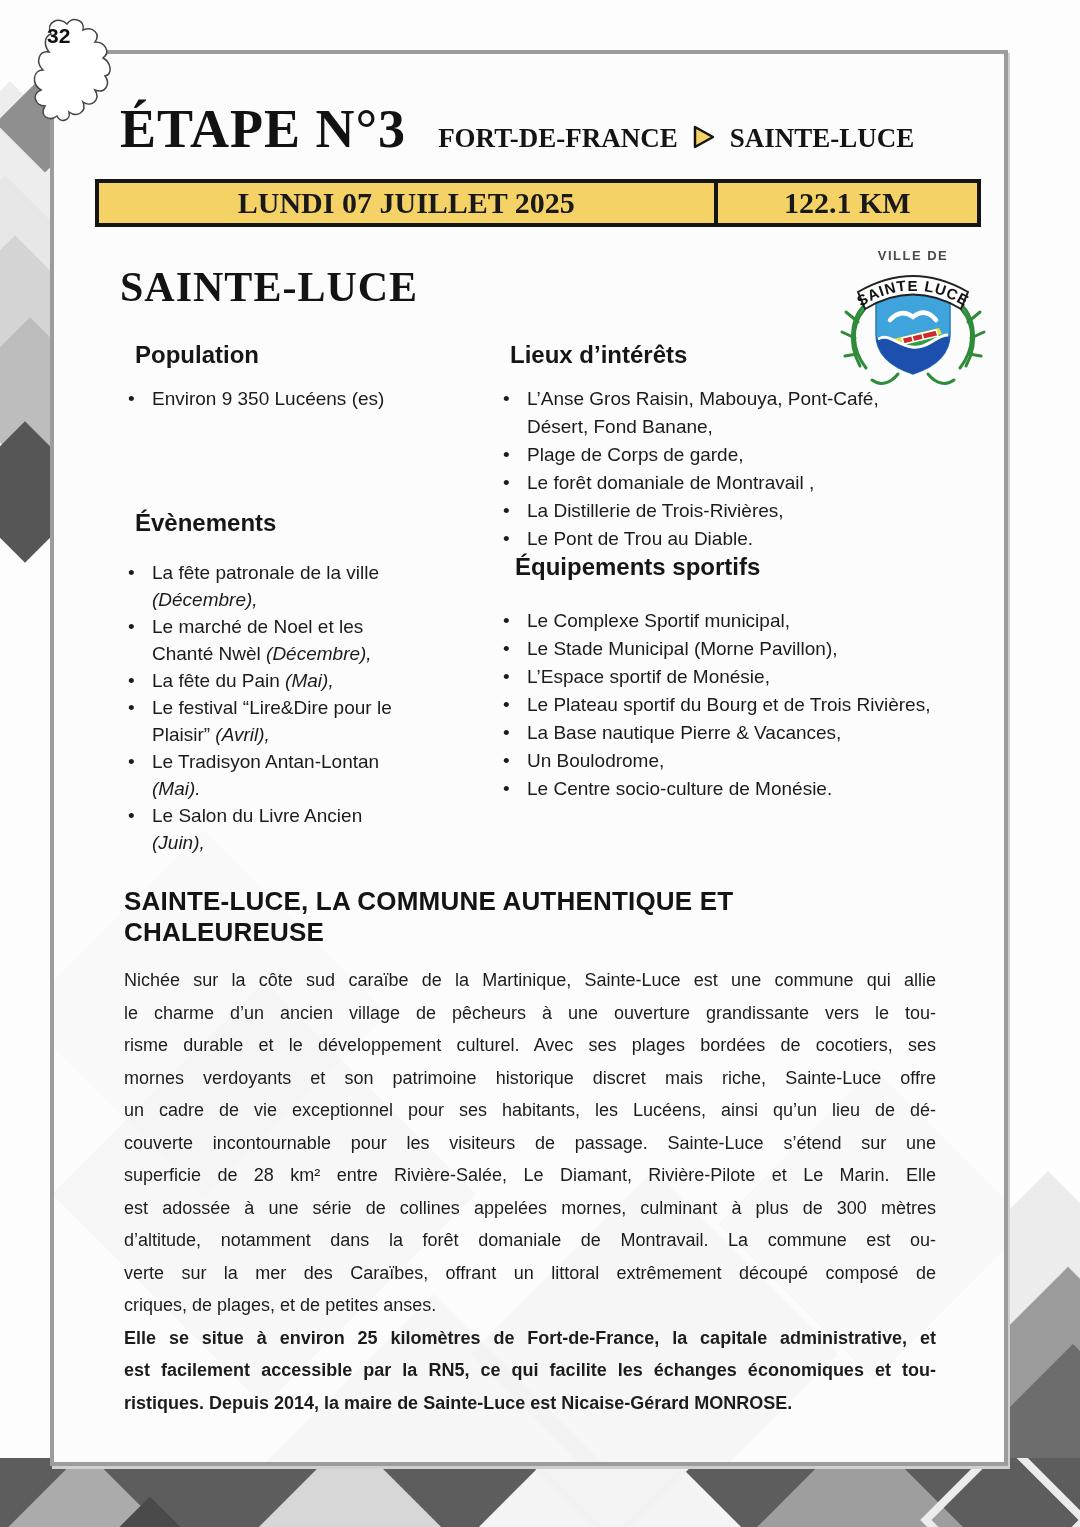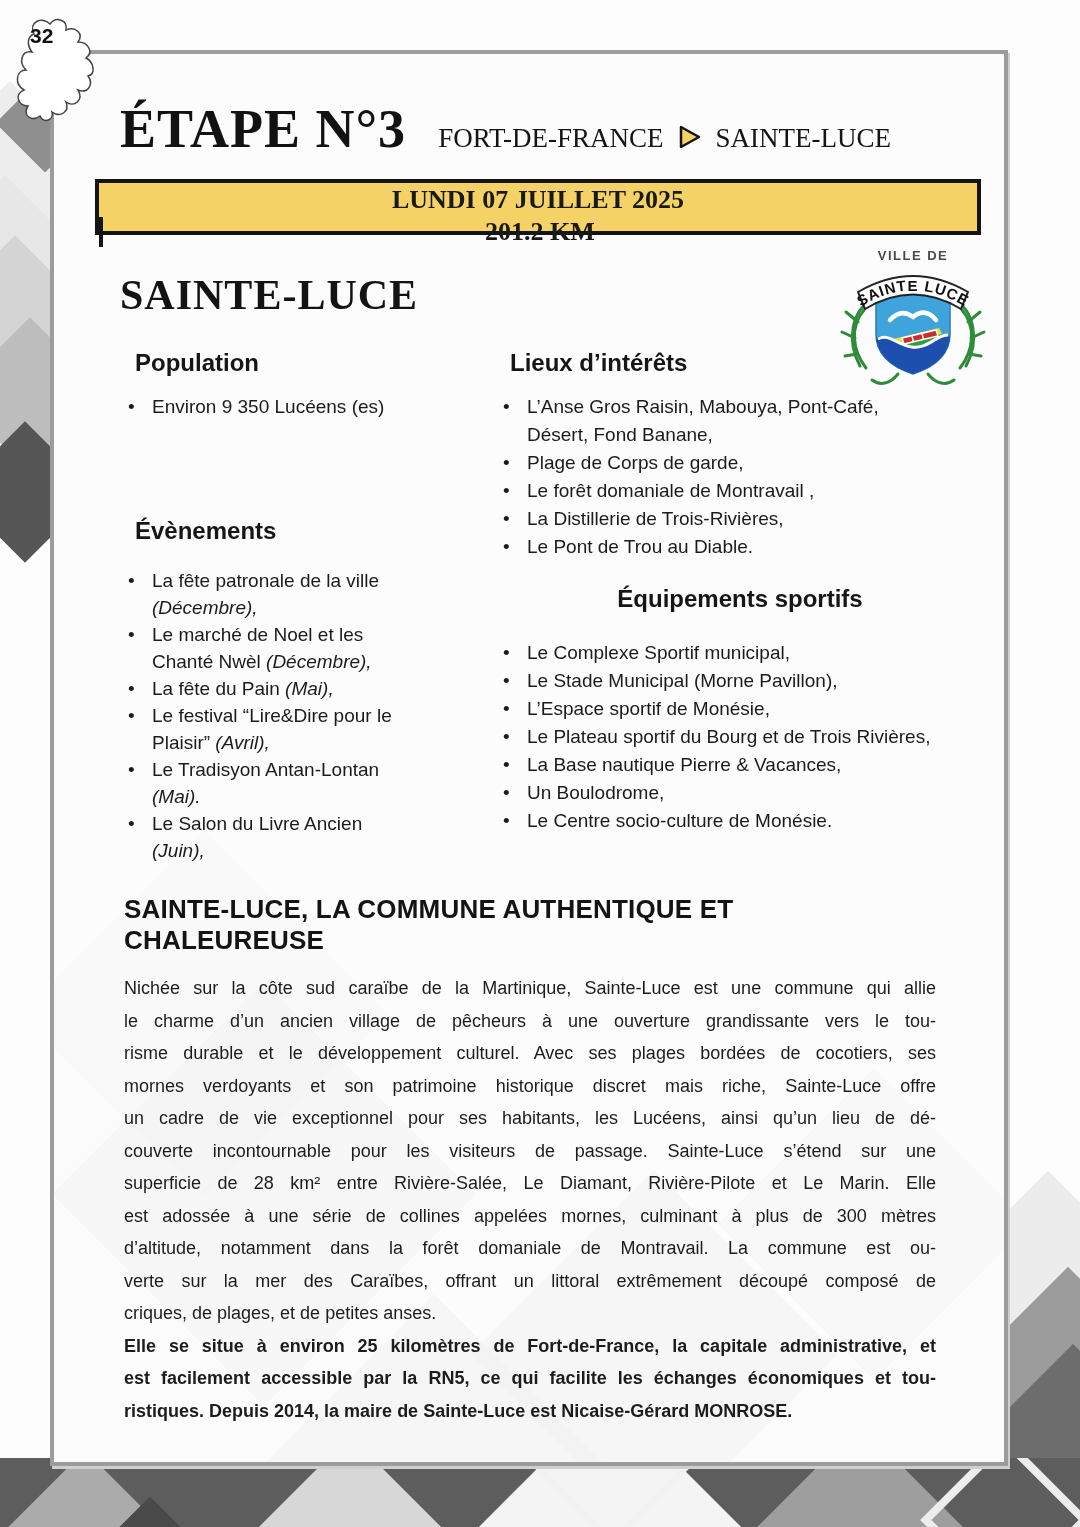--- a/index.html
+++ b/index.html
@@ -28,44 +28,44 @@
   .card-pattern .diamond { opacity:.55; }
   .content { position:relative; z-index:1; padding-top:46px; }
 
   
   .title-row { display:flex; align-items:baseline; margin-left:66px; gap:32px; }
   .etape-title {
     font-family:"Liberation Serif", serif; font-weight:bold;
     font-size:54px; letter-spacing:1px; color:#121212; line-height:1.1;
   }
   .route { display:inline-flex; align-items:center; gap:14px;
-    font-family:"Liberation Serif", serif; font-weight:normal; font-size:27px; color:#141414; }
+    font-family:"Liberation Serif", serif; font-weight:bold; font-size:27px; color:#141414; }
   .route-arrow-icon { display:inline-block; transform:translateY(2px); }
 
   .banner {
-    display:flex; margin:20px 0 0 41px; width:886px; height:56px;
+    display:flex; margin:20px 0 0 41px; width:886px; height:48px;
     background:var(--accent); border:4px solid #141414;
-    font-family:"Liberation Serif", serif; font-weight:bold; font-size:26px; color:#191919;flex-direction:column;
+    font-family:"Liberation Serif", serif; font-weight:bold; font-size:30px; color:#191919;
   }
   .banner-date { flex:0 0 70%; display:flex; align-items:center; justify-content:center; }
   .banner-km   { flex:1; display:flex; align-items:center; justify-content:center; border-left:4px solid #141414; }
 
   
   .commune-name {
     margin:36px 0 0 66px; font-family:"Liberation Serif", serif; font-weight:bold;
     font-size:42px; letter-spacing:1px; color:#131313;
   }
   .logo-wrap { position:absolute; left:784px; top:192px; width:150px; height:142px; }
 
   .columns { display:flex; margin:30px 0 0 66px; }
   .col-left  { width:360px; }
   .col-right { width:470px; margin-left:15px; }
   .sec-head { font-size:24px; font-weight:bold; color:#161616; margin-left:15px; }
   .col-left .sec-head-2  { margin-top:96px; }
-  .col-right .sec-head-2 { margin-top:24px; margin-left:20px;text-align:center; }
+  .col-right .sec-head-2 { margin-left:20px; }
 
   ul.blist { list-style:none; margin-top:16px; }
   ul.blist li { position:relative; padding-left:32px; font-size:19px; line-height:28px; color:#1b1b1b; }
   ul.blist li::before { content:"•"; position:absolute; left:8px; top:0; font-size:19px; }
   ul.events { margin-top:22px; width:300px; }
   ul.events li { line-height:27px; }
   ul.pois, ul.equip { width:440px; }
   ul.equip { margin-top:26px; }
   ul.blist em { font-style:italic; }
 
@@ -73,21 +73,21 @@
   .article { margin:30px 0 0 70px; width:812px; }
   .article-title { font-size:26px; font-weight:bold; letter-spacing:.2px; color:#141414; }
   .para { margin-top:16px; }
   .para .pline {
     font-size:18px; line-height:32.5px; color:#1c1c1c;
     text-align:justify; text-align-last:justify; white-space:normal;
   }
   .para .pline:last-child { text-align-last:left; }
 
   
-  .map-corner { position:absolute; left:4px; top:12px; width:112px; height:118px; z-index:3; }
+  .map-corner { position:absolute; left:21px; top:12px; width:112px; height:118px; z-index:3; }
   .page-num { position:absolute; left:26px; top:12px; font-size:21px; font-weight:bold; color:#111; }
 </style>
 </head>
 <body>
 
 <div class="left-band">
   <div class="diamond" style="left:-60px;top:110px;width:140px;height:140px;background:#ededed;"></div>
   <div class="diamond" style="left:10px;top:88px;width:70px;height:70px;background:#8f8f8f;"></div>
   <div class="diamond" style="left:-55px;top:200px;width:120px;height:120px;background:#e7e7e7;"></div>
   <div class="diamond" style="left:-45px;top:260px;width:120px;height:120px;background:#d4d4d4;"></div>
@@ -130,21 +130,21 @@
           <svg width="24" height="26" viewBox="0 0 24 26">
             <polygon points="3,3 21,13 3,23" fill="#f5d266" stroke="#141414" stroke-width="2.5" stroke-linejoin="round"></polygon>
           </svg>
         </span>
         <span>SAINTE-LUCE</span>
       </span>
     </div>
 
     <div class="banner">
       <div class="banner-date">LUNDI 07  JUILLET 2025</div>
-      <div class="banner-km">201.2 KM</div>
+      <div class="banner-km">122.1 KM</div>
     </div>
 
     <div class="logo-wrap">
       <svg width="150" height="142" viewBox="0 0 150 142">
         <g stroke="#2e8b3a" stroke-width="3" fill="none" stroke-linecap="round">
           <path d="M34,54 C14,64 8,94 22,120"></path>
           <path d="M26,64 C12,80 14,104 28,122"></path>
           <path d="M20,76 l-12,-10"></path>
             <path d="M17,92 l-13,-6"></path>
             <path d="M19,108 l-12,2"></path>

